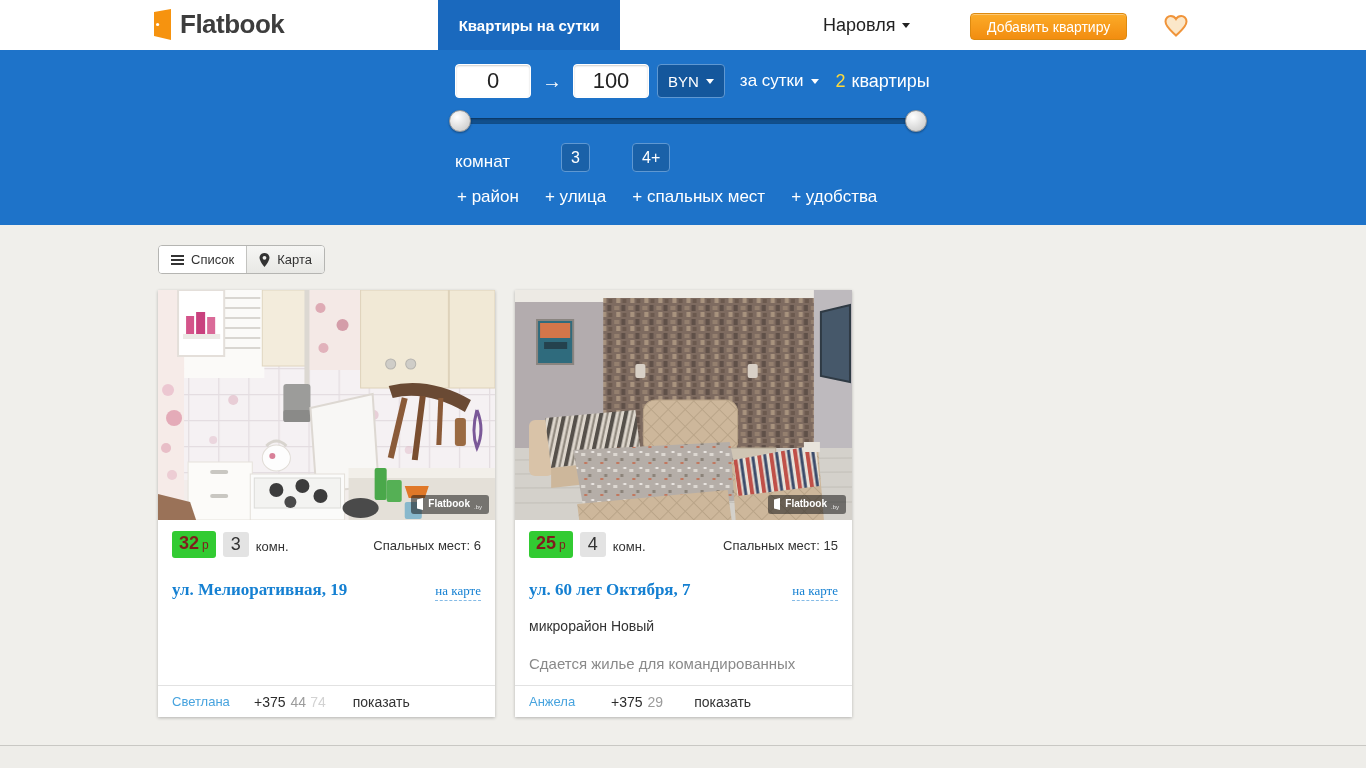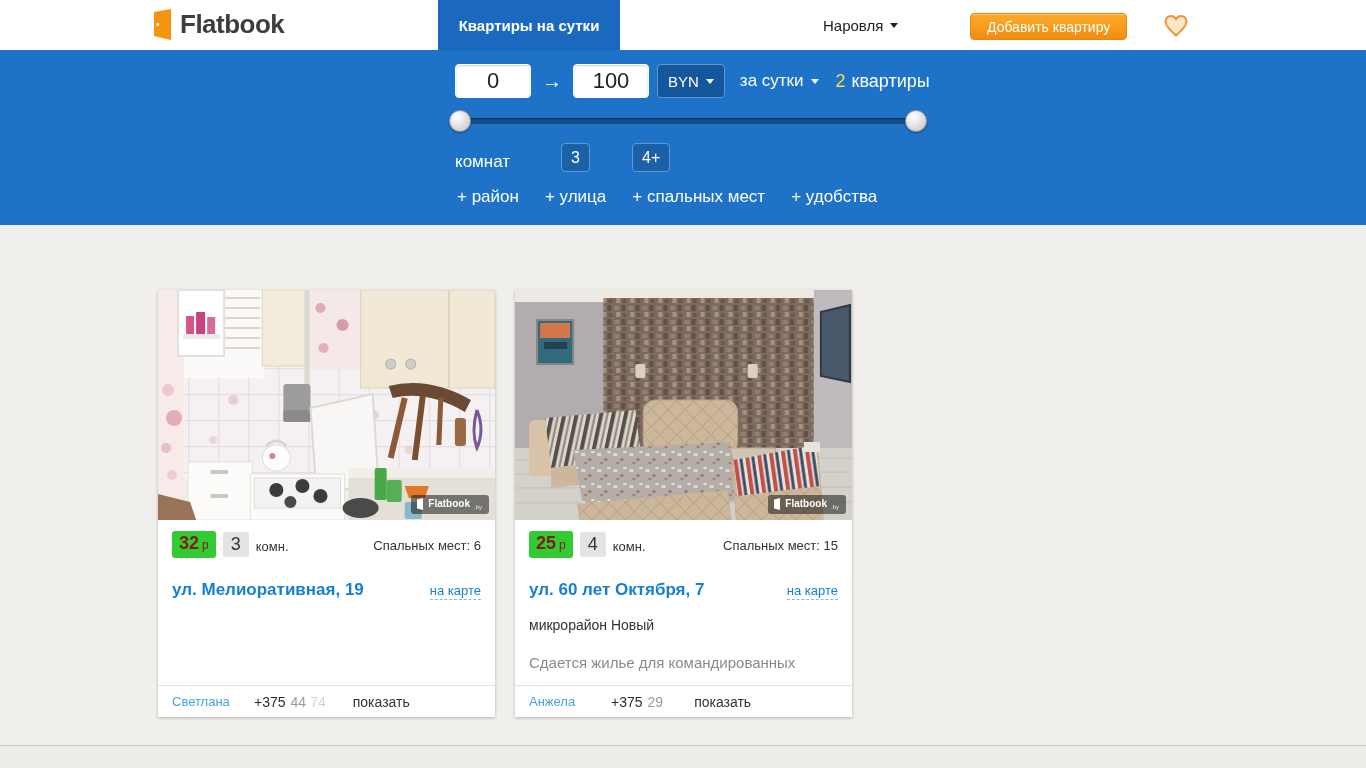--- a/index.html
+++ b/index.html
@@ -8,21 +8,21 @@
   body { position:relative; }
 
   
   .navbar { position:absolute; top:0; left:0; right:0; height:50px; background:#fff; z-index:5; }
   .logo { position:absolute; left:152px; top:8px; display:flex; align-items:center; gap:7px; cursor:pointer; }
   .logo-text { font-size:26px; font-weight:bold; color:#3d3d3d; letter-spacing:-0.5px; }
   .nav-tab { position:absolute; left:438px; top:0; width:182px; height:50px; background:#1a69be;
              color:#fff; font-size:15px; font-weight:bold; display:flex; align-items:center;
              justify-content:center; cursor:pointer; }
   .city-select { position:absolute; left:823px; top:0; height:50px; display:flex; align-items:center;
-                 font-size:15px; color:#222; cursor:pointer; }
+                 font-size:18px; color:#222; cursor:pointer; }
   .caret { display:inline-block; width:0; height:0; border-left:4px solid transparent;
            border-right:4px solid transparent; border-top:5px solid currentColor;
            margin-left:7px; vertical-align:middle; }
   .add-btn { position:absolute; left:970px; top:13px; height:27px; padding:0 16px;
              background:linear-gradient(#fcab28,#f28d10); border:1px solid #dd8a10; border-radius:4px;
              color:#fff; font-size:14px; cursor:pointer; box-shadow:inset 0 1px 0 rgba(255,255,255,.35); }
   .heart-wrap { position:absolute; left:1163px; top:14px; cursor:pointer; }
 
   
   .filter-panel { position:absolute; top:50px; left:0; right:0; height:175px; background:#1e73c9; }
@@ -80,21 +80,21 @@
   .card-body { padding:11px 14px 0; flex:1; }
   .badge-row { display:flex; align-items:center; }
   .price-badge { background:#32cb32; color:#7f1d1d; border-radius:3px; padding:2px 7px; font-size:18px;
                  font-weight:bold; line-height:21px; }
   .price-badge small { font-size:12px; font-weight:normal; margin-left:3px; }
   .rooms-badge { background:#e3e3e3; color:#333; border-radius:3px; padding:2px 8px; font-size:18px;
                  margin-left:7px; line-height:21px; }
   .rooms-suffix { font-size:13px; color:#333; margin-left:7px; margin-top:4px; }
   .beds { margin-left:auto; font-size:13px; color:#333; margin-top:2px; white-space:nowrap; }
 
-  .addr-row { display:flex; align-items:baseline; justify-content:space-between; margin-top:22px; }
+  .addr-row { display:flex; align-items:baseline; justify-content:space-between; margin-top:22px;font-family:Liberation Serif, serif; }
   .address { font-size:17px; font-weight:bold; color:#1580d2; cursor:pointer; text-decoration:none; }
   .map-link { font-size:13px; color:#1580d2; border-bottom:1px dashed #85bbe6; cursor:pointer;
               text-decoration:none; padding-bottom:1px; }
   .district { margin-top:17px; font-size:14px; color:#333; }
   .desc { margin-top:21px; font-size:15px; color:#8a8a8a; }
 
   .card-footer { height:32px; border-top:1px solid #e2e2e2; display:flex; align-items:center;
                  padding:0 14px; flex:none; }
   .contact { font-size:13px; color:#47a3de; width:82px; cursor:pointer; text-decoration:none; }
   .phone { font-size:14px; white-space:nowrap; }
@@ -165,20 +165,36 @@
       <a class="expand-link">+ район</a>
       <a class="expand-link">+ улица</a>
       <a class="expand-link">+ спальных мест</a>
       <a class="expand-link">+ удобства</a>
     </div>
   </div>
 </section>
 
 <main class="content">
   <div class="content-header">
+    <div class="view-toggle">
+      <button class="toggle-btn active">
+        <span class="hamburger">
+            <i></i>
+            <i></i>
+            <i></i>
+          </span>
+        <span>Список</span>
+      </button>
+      <button class="toggle-btn">
+        <svg width="11" height="14" viewBox="0 0 11 14">
+          <path d="M5.5 0C2.6 0 .5 2.2.5 4.8c0 3.4 5 9.2 5 9.2s5-5.8 5-9.2C10.5 2.2 8.4 0 5.5 0zm0 6.7a1.9 1.9 0 1 1 0-3.8 1.9 1.9 0 0 1 0 3.8z" fill="#333"></path>
+        </svg>
+        <span>Карта</span>
+      </button>
+    </div>
   </div>
 
   <div class="cards-row">
 
     <article class="card">
       <div class="photo">
         <svg viewBox="0 0 336 230" preserveAspectRatio="none">
           <defs>
             <pattern id="tiles" width="30" height="26" patternUnits="userSpaceOnUse">
               <rect width="30" height="26" fill="#f5f1f3"></rect>

